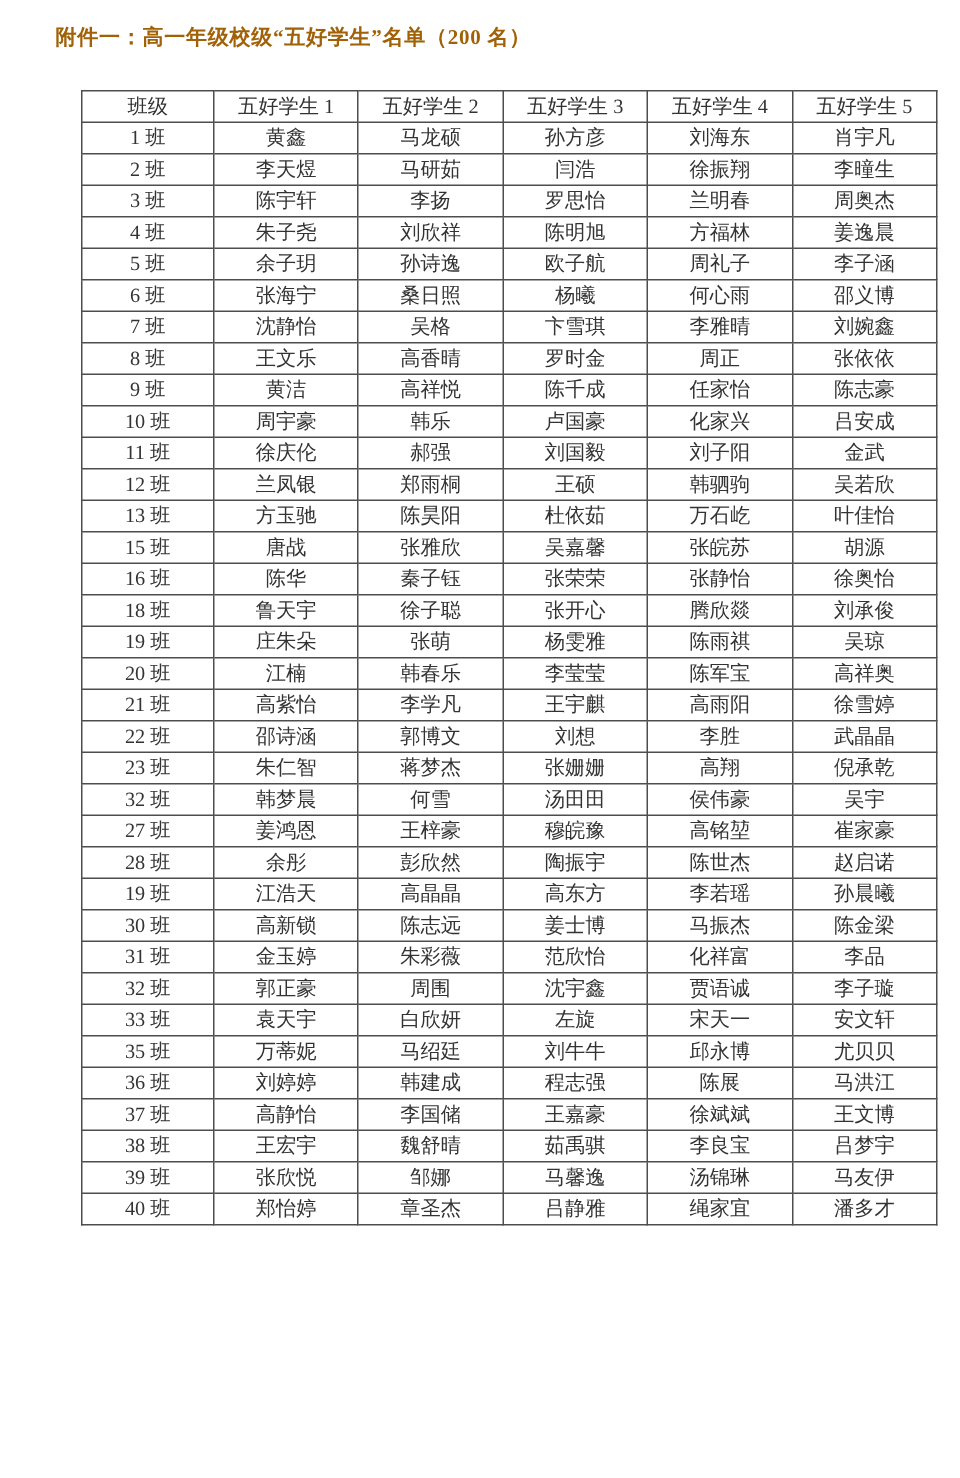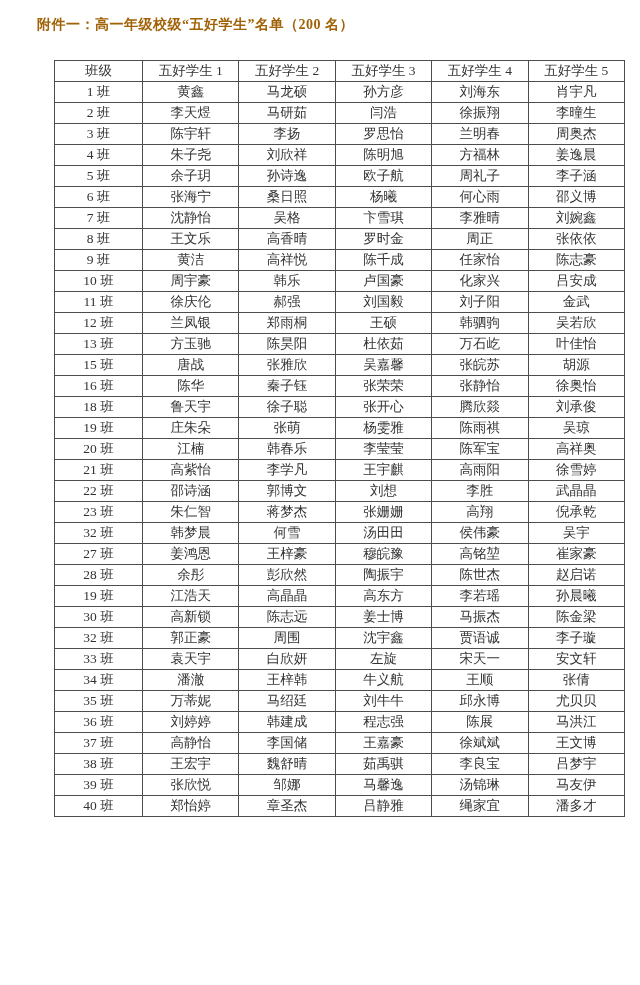--- a/index.html
+++ b/index.html
@@ -281,44 +281,44 @@
         </tr>
         <tr>
           <td>30 班</td>
           <td>高新锁</td>
           <td>陈志远</td>
           <td>姜士博</td>
           <td>马振杰</td>
           <td>陈金梁</td>
         </tr>
         <tr>
+          <td>31 班</td>
+          <td>金玉婷</td>
+          <td>朱彩薇</td>
+          <td>范欣怡</td>
+          <td>化祥富</td>
+          <td>李品</td>
+        </tr>
+        <tr>
           <td>32 班</td>
           <td>郭正豪</td>
           <td>周围</td>
           <td>沈宇鑫</td>
           <td>贾语诚</td>
           <td>李子璇</td>
         </tr>
         <tr>
           <td>33 班</td>
           <td>袁天宇</td>
           <td>白欣妍</td>
           <td>左旋</td>
           <td>宋天一</td>
           <td>安文轩</td>
         </tr>
         <tr>
-          <td>34 班</td>
-          <td>潘澈</td>
-          <td>王梓韩</td>
-          <td>牛义航</td>
-          <td>王顺</td>
-          <td>张倩</td>
-        </tr>
-        <tr>
           <td>35 班</td>
           <td>万蒂妮</td>
           <td>马绍廷</td>
           <td>刘牛牛</td>
           <td>邱永博</td>
           <td>尤贝贝</td>
         </tr>
         <tr>
           <td>36 班</td>
           <td>刘婷婷</td>

